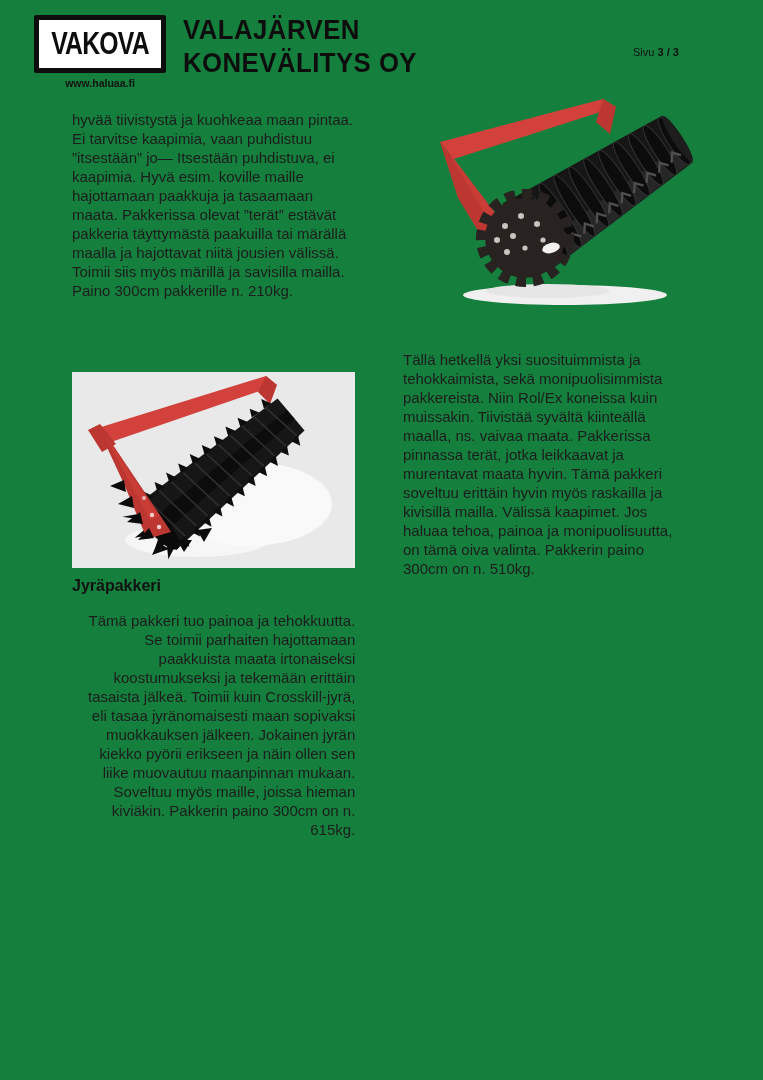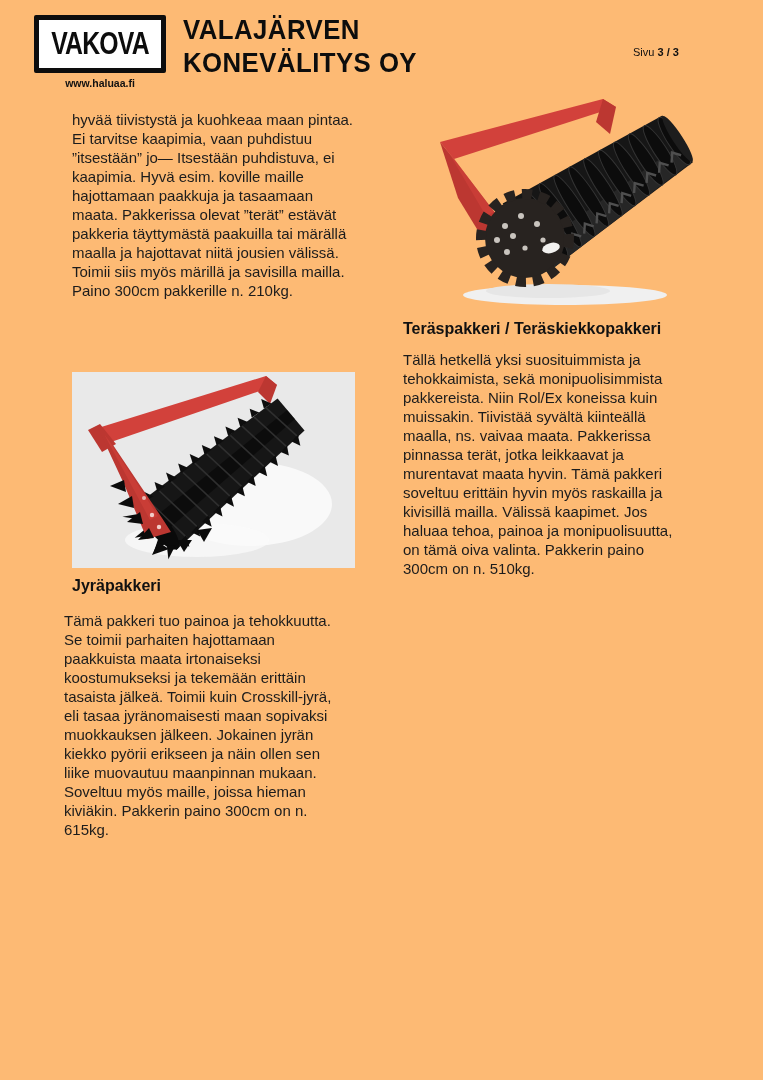--- a/index.html
+++ b/index.html
@@ -1,20 +1,20 @@
 <!DOCTYPE html>
 <html style="--accent: #d2413b; --accent-dark: #bc3731; --roller: #161616; --photo-bg: #e9e9e9; --text: #1c1c1c;"><head>
 <meta charset="utf-8">
 <title>PAKKERILISTA – ROL/EX</title>
 <style>
   * { margin:0; padding:0; box-sizing:border-box; }
   html,body { background:#ffffff; }
   .page {
     position:relative; width:763px; height:1080px; margin:0 auto;
-    background:#fdba74; overflow:hidden;
+    background:#15803d; overflow:hidden;
     font-family:"Liberation Sans", sans-serif;
     color:var(--text, #1c1c1c);
   }
   
   .logo-box {
     position:absolute; left:34px; top:15px; width:132px; height:58px;
     border:5px solid #0d0d0d; border-radius:2px;
     display:flex; align-items:center; justify-content:center;
     background:#ffffff;
   }
@@ -161,21 +161,21 @@
         <polygon points="68,140 55,150 71,152"></polygon>
           <polygon points="77,156 66,168 82,166"></polygon>
         <polygon points="86,170 80,183 97,177"></polygon>
           <polygon points="105,168 112,180 120,168"></polygon>
         <polygon points="125,158 132,170 140,156"></polygon>
       </g>
     </svg>
   </div>
 
   <div class="heading" style="left:72px; top:577px;">Jyräpakkeri</div>
-  <div class="para" style="left:64px; top:611px;">Tämä pakkeri tuo painoa ja tehokkuutta.
+  <div class="para" style="left:88px; top:611px;text-align:right;">Tämä pakkeri tuo painoa ja tehokkuutta.
 Se toimii parhaiten hajottamaan
 paakkuista maata irtonaiseksi
 koostumukseksi ja tekemään erittäin
 tasaista jälkeä. Toimii kuin Crosskill-jyrä,
 eli tasaa jyränomaisesti maan sopivaksi
 muokkauksen jälkeen. Jokainen jyrän
 kiekko pyörii erikseen ja näin ollen sen
 liike muovautuu maanpinnan mukaan.
 Soveltuu myös maille, joissa hieman
 kiviäkin. Pakkerin paino 300cm on n.
@@ -240,21 +240,20 @@
           <circle cx="-28" cy="2" r="3"></circle>
             <circle cx="-12" cy="-2" r="3"></circle>
             <circle cx="18" cy="2" r="2.6"></circle>
           <circle cx="-18" cy="14" r="3"></circle>
             <circle cx="0" cy="10" r="2.6"></circle>
         </g>
       </g>
     </svg>
   </div>
 
-  <div class="heading" style="left:403px; top:320px;">Teräspakkeri / Teräskiekkopakkeri</div>
   <div class="para" style="left:403px; top:350px;">Tällä hetkellä yksi suosituimmista ja
 tehokkaimista, sekä monipuolisimmista
 pakkereista. Niin Rol/Ex koneissa kuin
 muissakin. Tiivistää syvältä kiinteällä
 maalla, ns. vaivaa maata. Pakkerissa
 pinnassa terät, jotka leikkaavat ja
 murentavat maata hyvin. Tämä pakkeri
 soveltuu erittäin hyvin myös raskailla ja
 kivisillä mailla. Välissä kaapimet. Jos
 haluaa tehoa, painoa ja monipuolisuutta,

